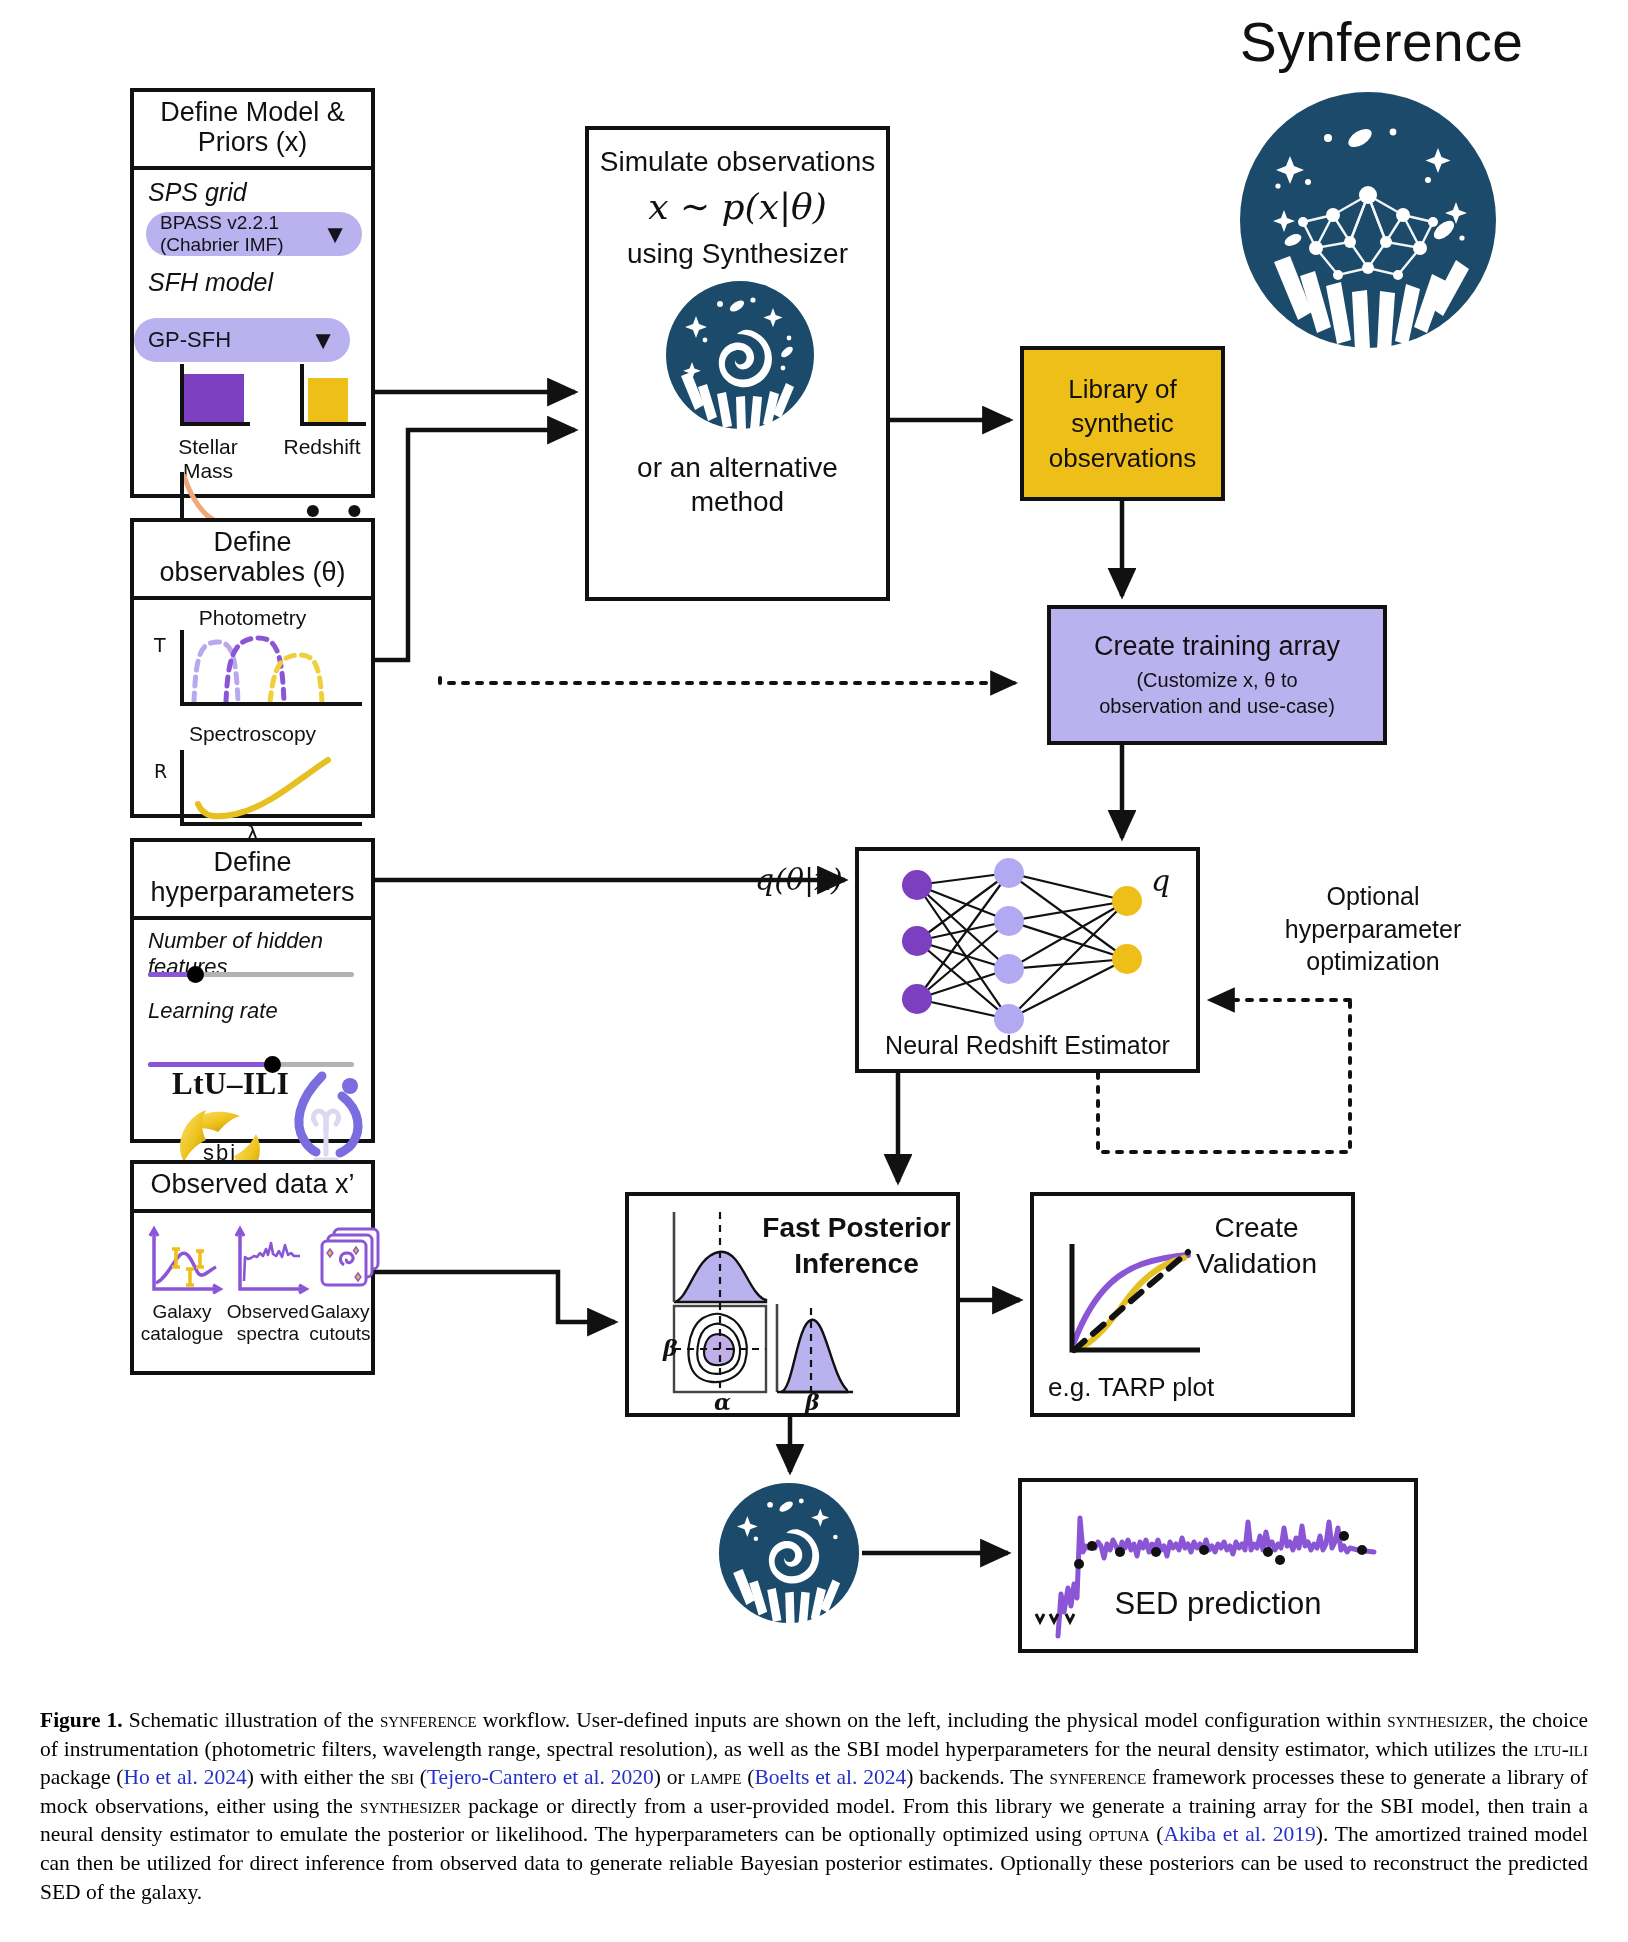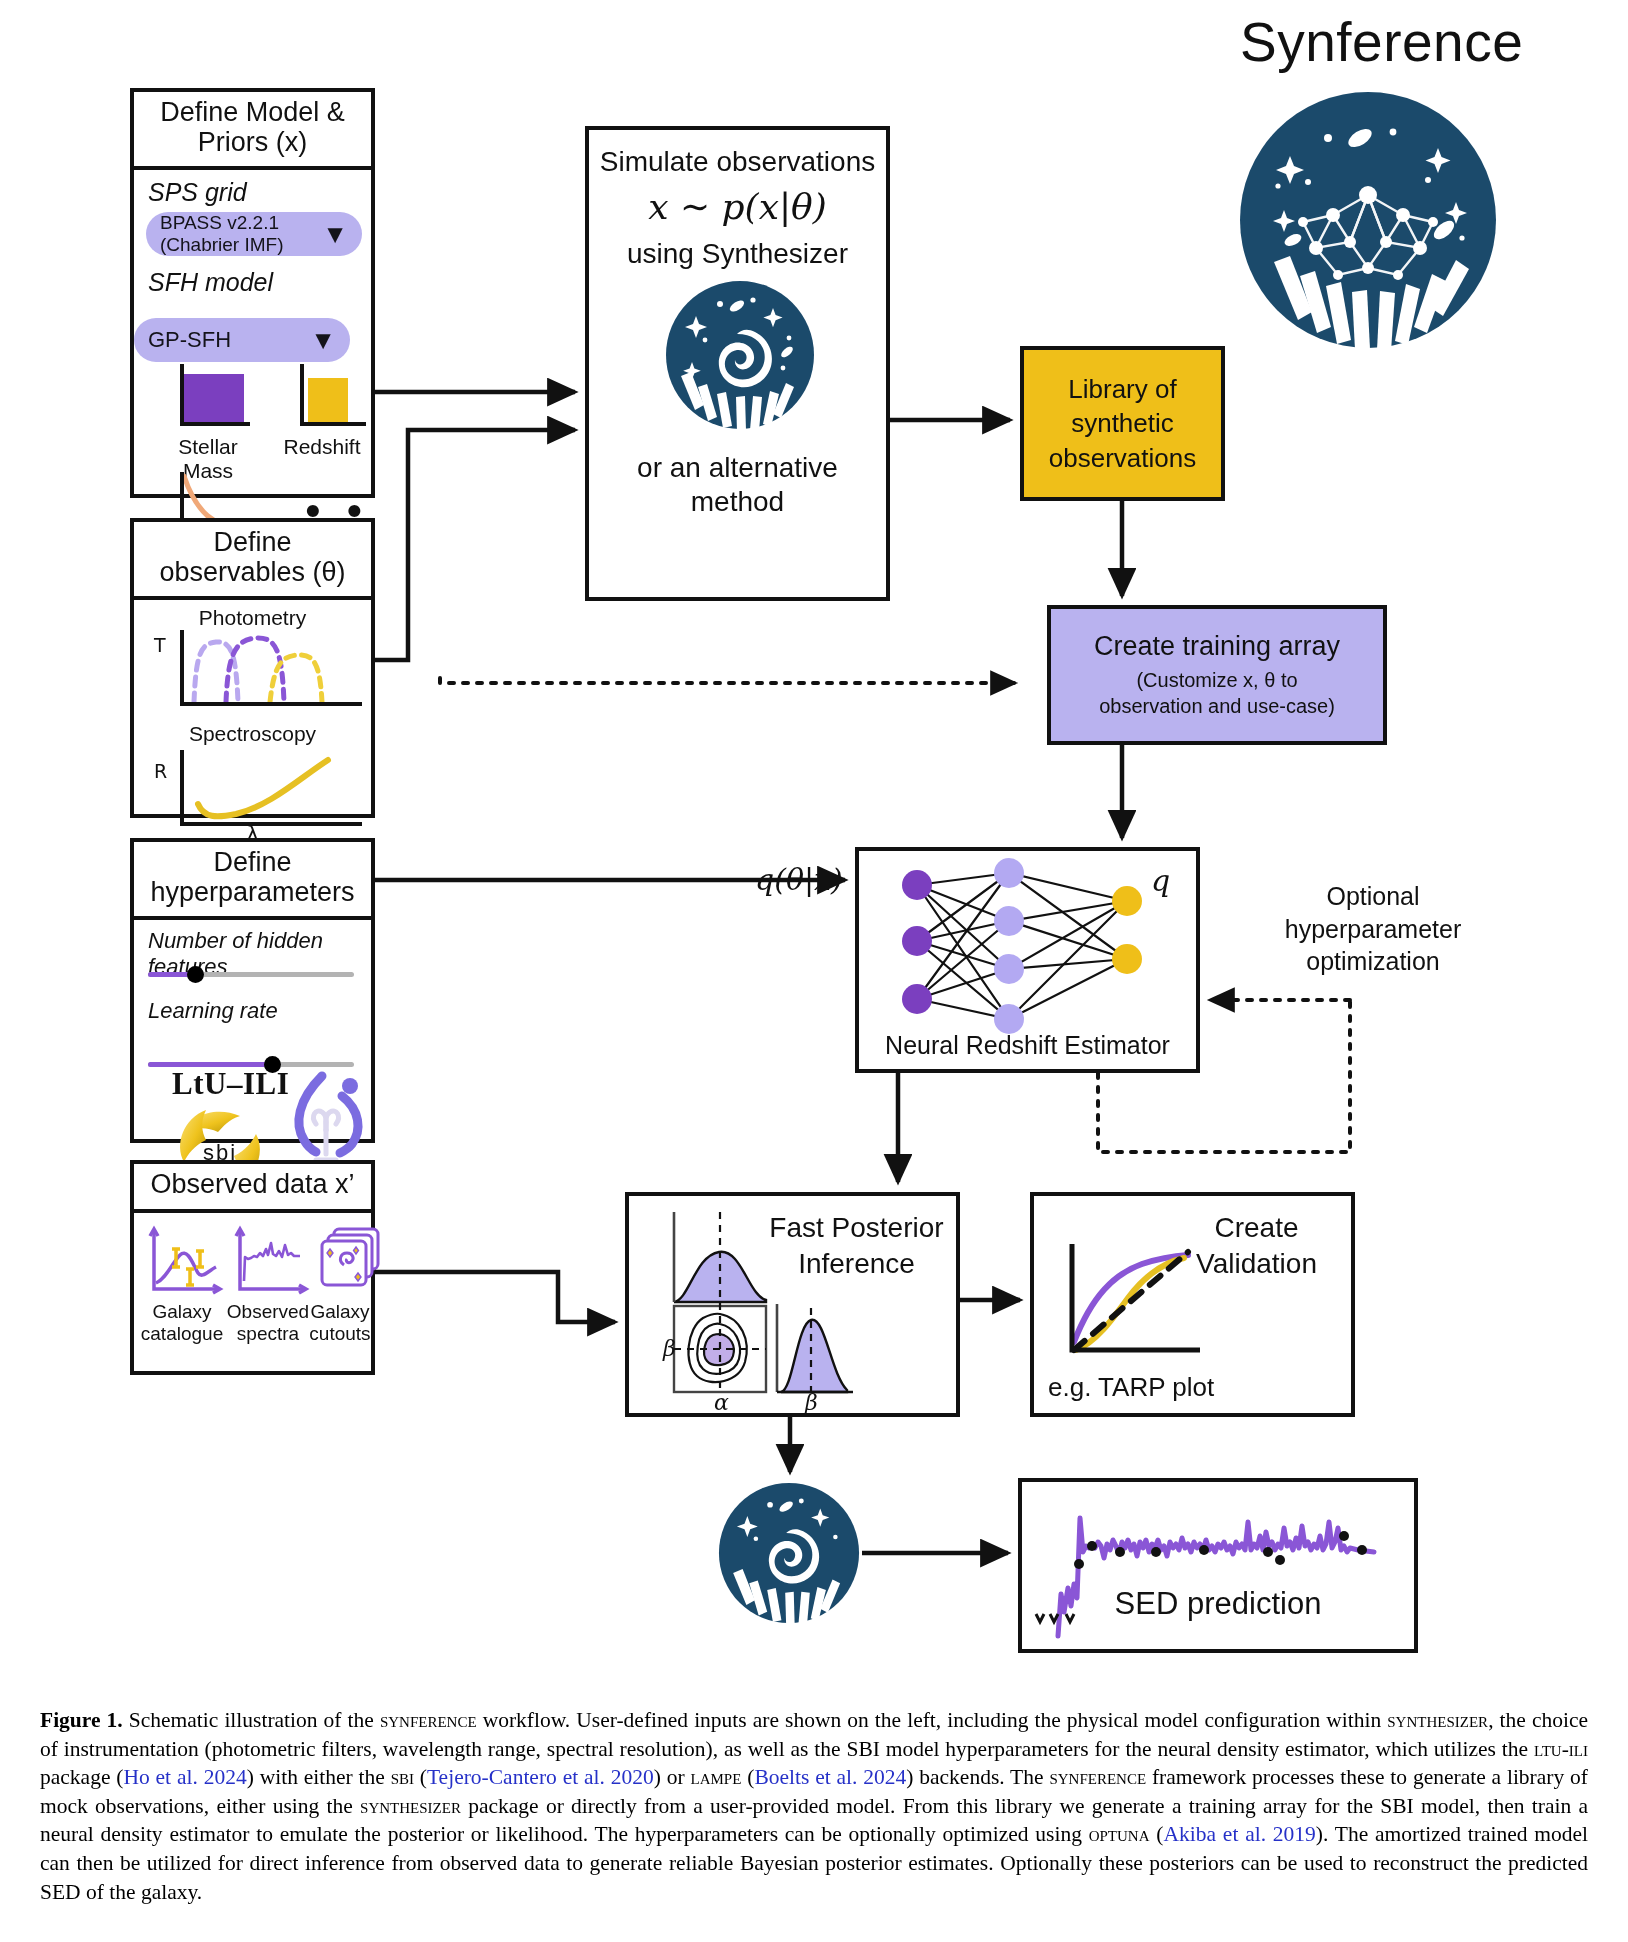--- a/index.html
+++ b/index.html
@@ -403,21 +403,21 @@
 
   <div class="abs mathtext" style="left:755px; top:862px; font-size:30px;">q(θ|x)</div>
 
   <div class="abs" style="left:1258px; top:880px; width:230px; text-align:center; font-size:25px; line-height:1.3;
                           font-family:'Liberation Sans', sans-serif;">
     <span>Optional</span><br>
     <span>hyperparameter</span><br>
     <span>optimization</span>
   </div>
 
-  <div class="box" style="left:625px; top:1192px; width:335px; height:225px;">
+  <div class="box" style="left:625px; top:1192px; width:335px; height:225px;font-weight:bold;">
     <div class="abs box-text" style="left:130px; top:14px; width:195px; font-size:28px; line-height:1.28;">
       <span>Fast Posterior</span><br>
       <span>Inference</span>
     </div>
     <div class="abs" style="left:12px; top:8px;">
       <svg width="230" height="210" viewBox="0 0 230 210">
 
         <path d="M33 98 C48 96 54 52 78 48 C100 44 108 92 125 96 L125 98 Z" fill="#b9b2ef" stroke="#111" stroke-width="2.4"></path>
         <line x1="33" y1="8" x2="33" y2="98" stroke="#444" stroke-width="2.6"></line>
 

